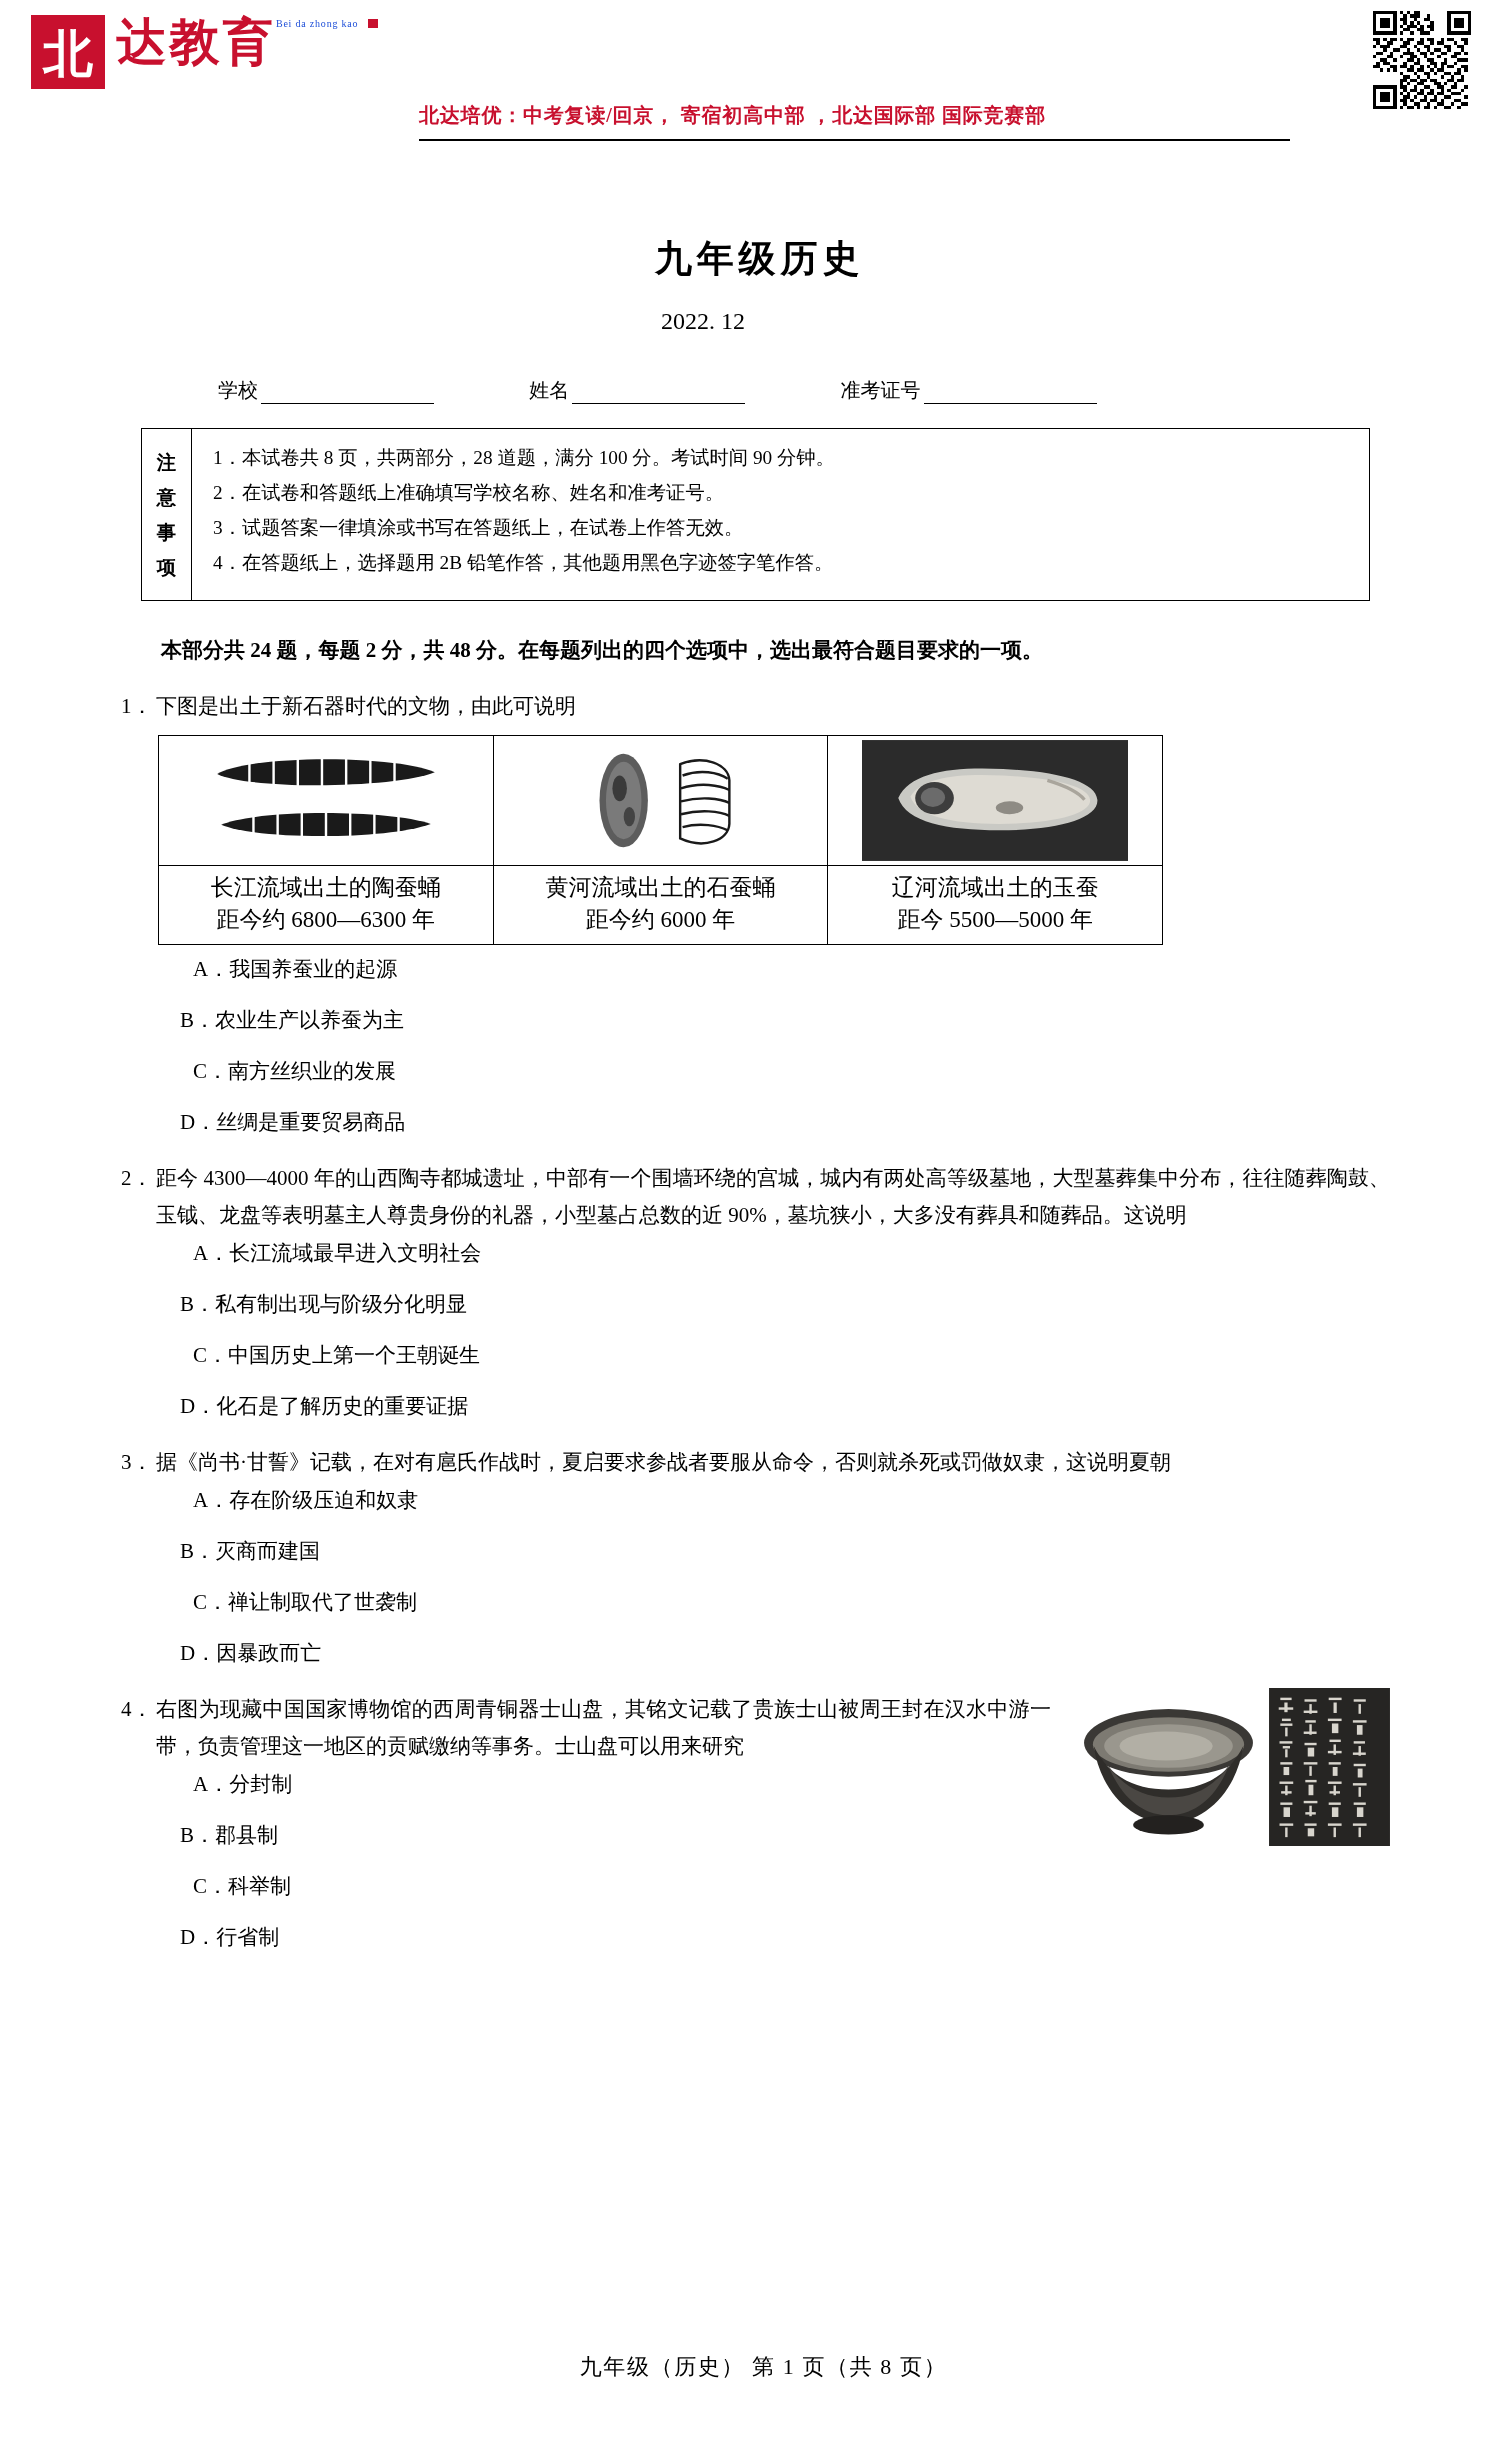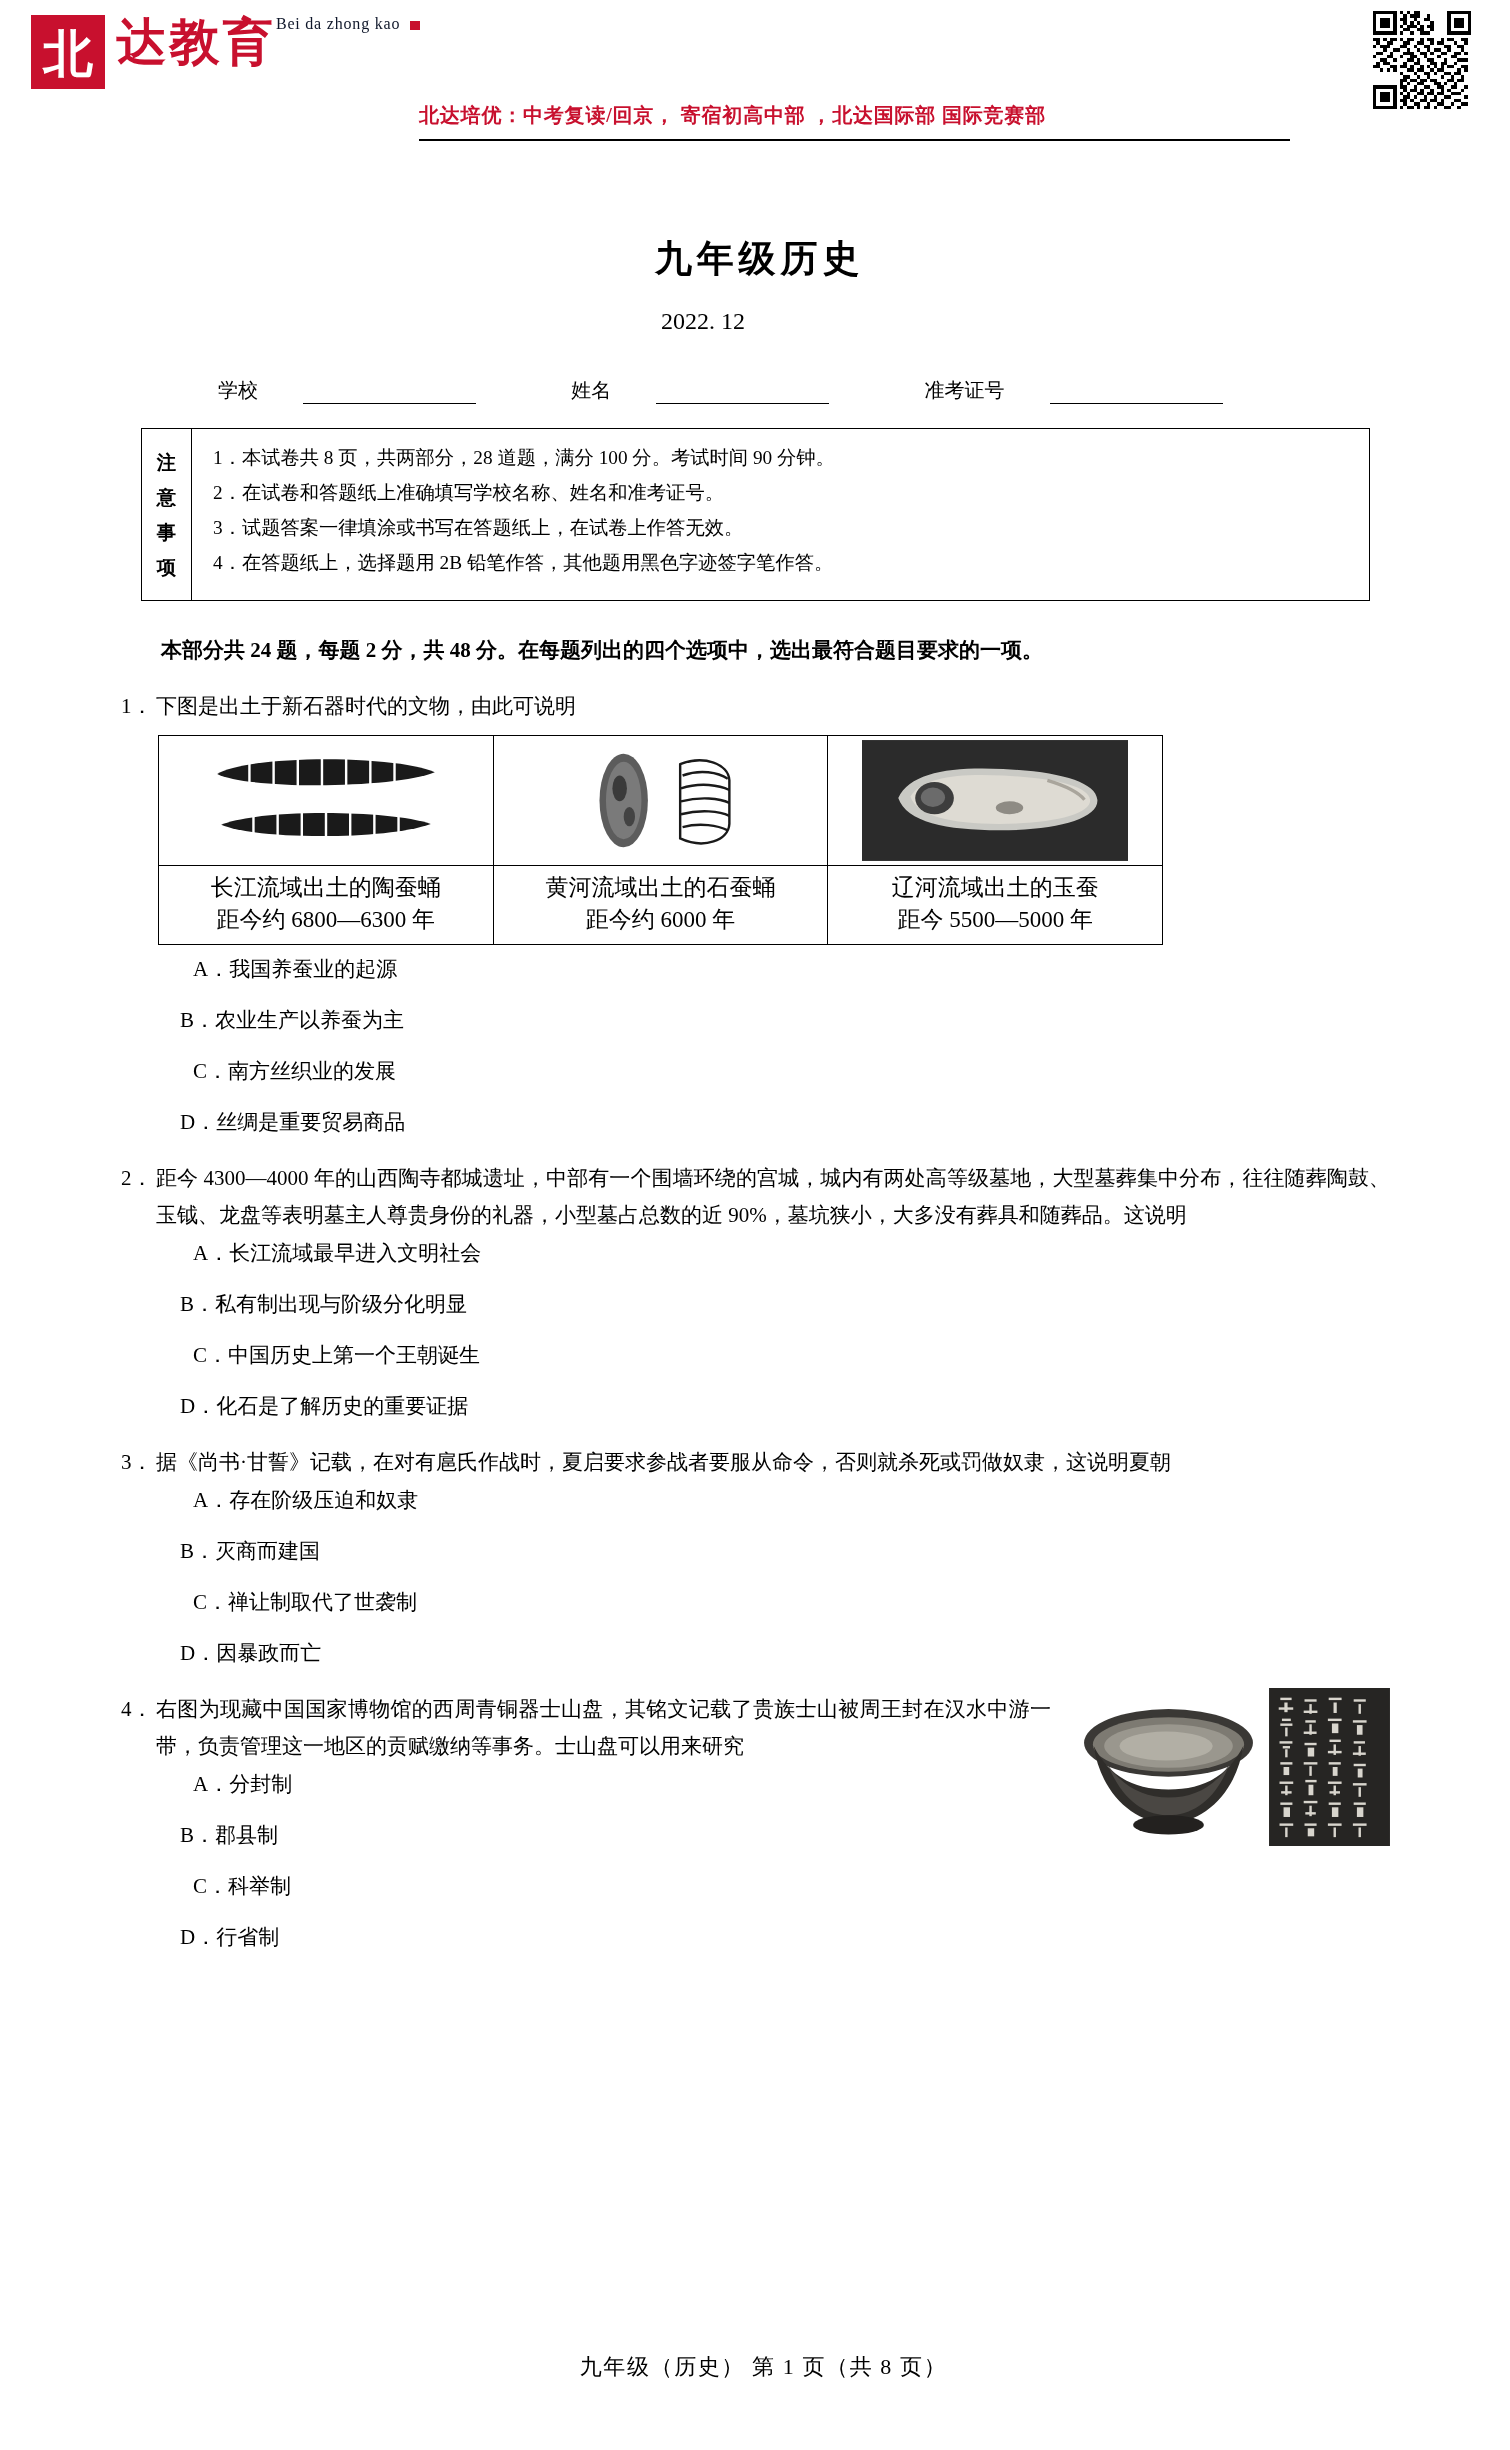--- a/index.html
+++ b/index.html
@@ -58,22 +58,22 @@
   }
   .logo-cn {
     color: #c8102e;
     font-size: 50px;
     font-weight: bold;
     line-height: 55px;
     letter-spacing: 3.2px;
     font-family: "Liberation Serif", serif;
   }
   .logo-py {
-    color: #0f172a;
-    font-size: 16px;
+    color: #1d4ed8;
+    font-size: 10px;
     letter-spacing: 0.8px;
     margin-top: 10px;
     font-family: "Liberation Serif", serif;
   }
   .logo-square {
     width: 9.7px;
     height: 9.7px;
     background: #c8102e;
     display: inline-block;
     margin-left: 6.4px;
@@ -130,21 +130,20 @@
     display: flex;
     margin: 42px 0 0 0;
     padding-left: 218px;
     font-size: 20px;
   }
   .idfield {
     display: flex;
     align-items: flex-end;
     margin-right: 95px;
     white-space: nowrap;
-    gap: 42px;
   }
   .idfield .lbl { font-size: 20px; }
   .idfield .blank {
     display: inline-block;
     border-bottom: 1.6px solid #000;
     width: 173px;
     height: 21px;
     margin-left: 3.2px;
   }
 

